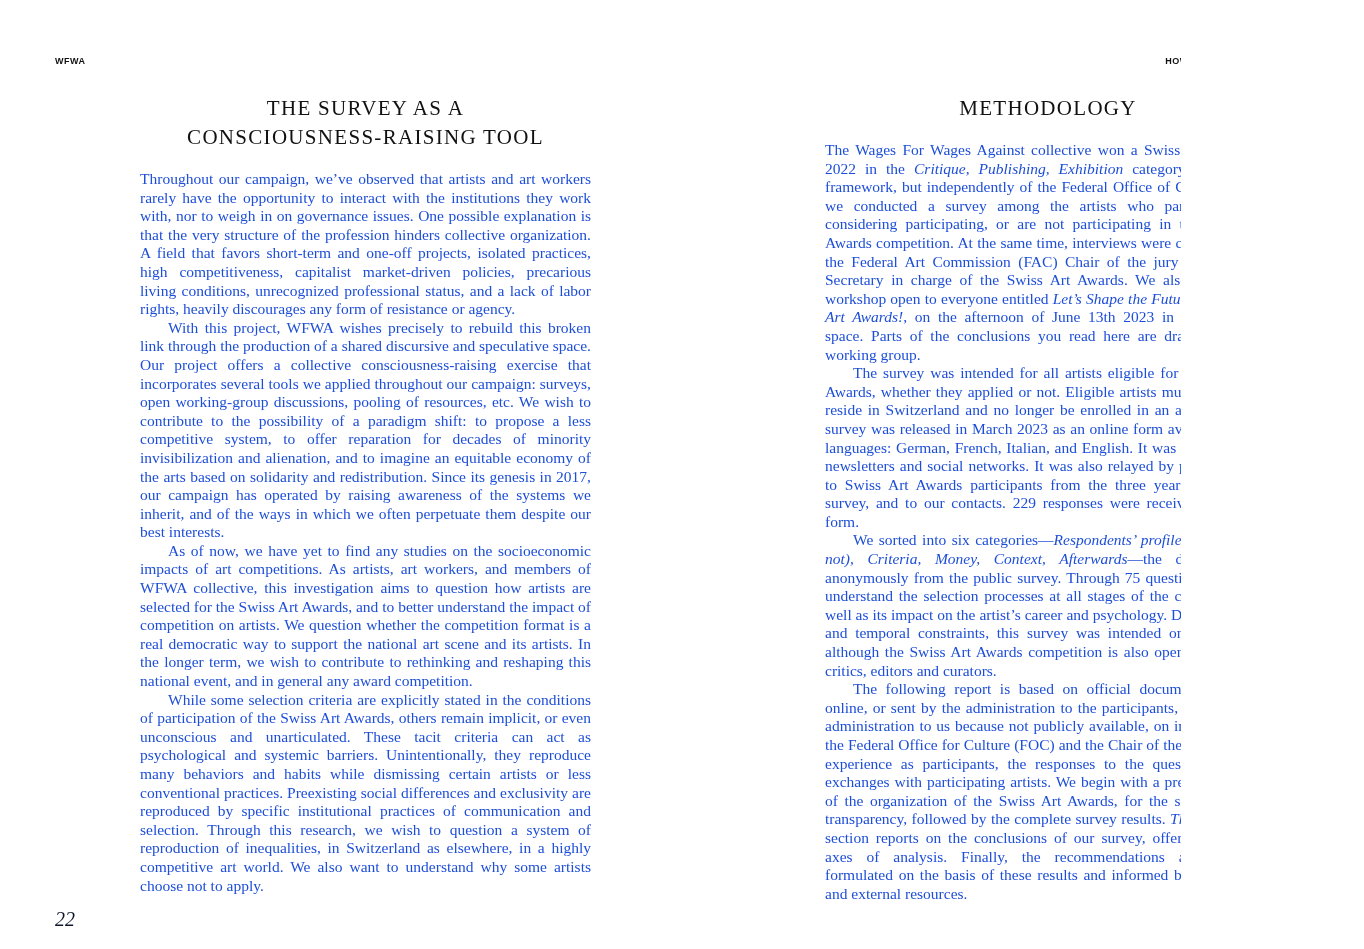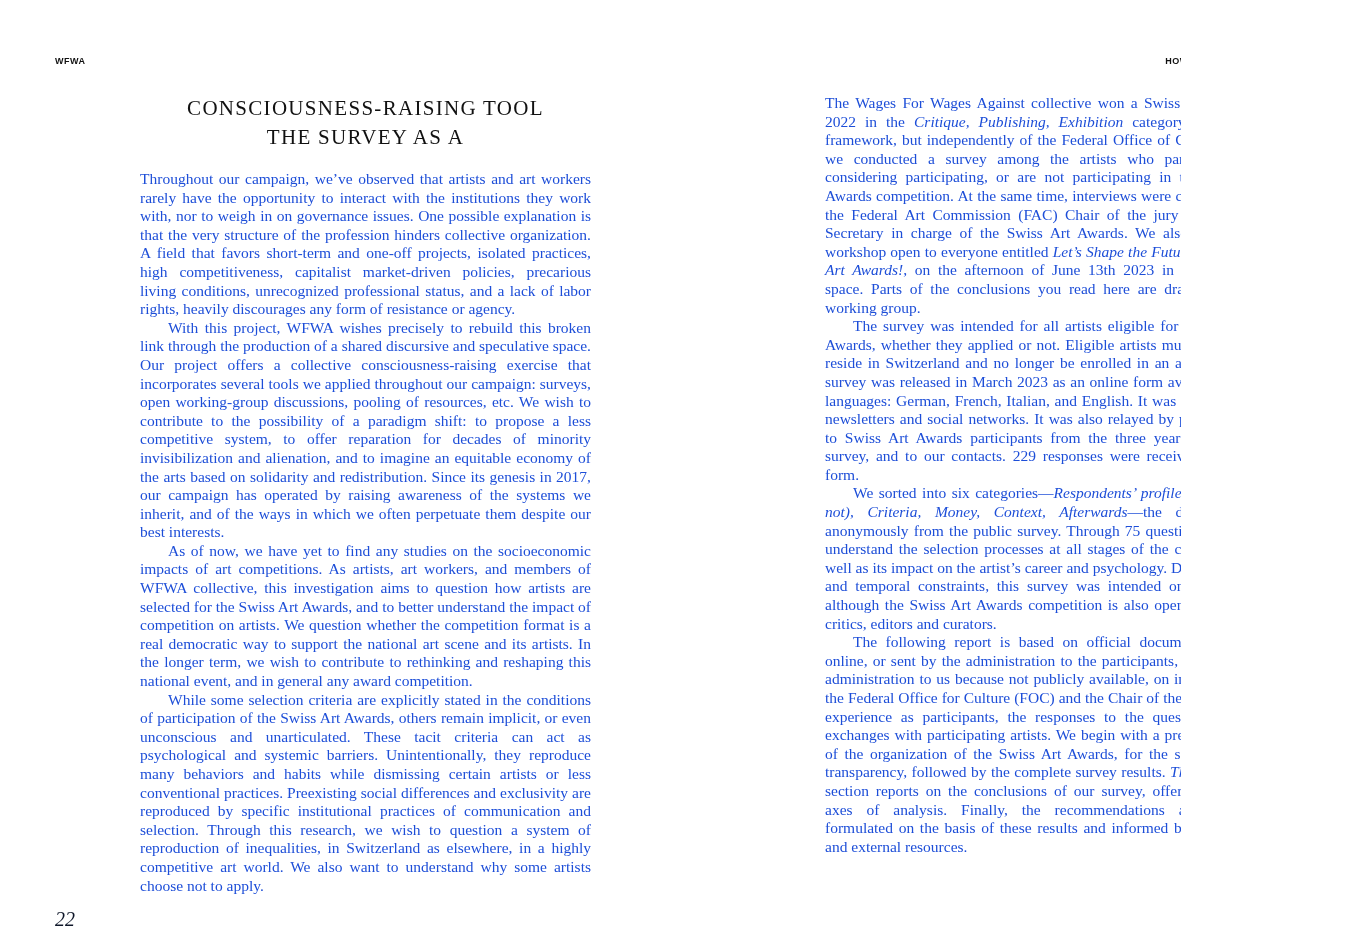--- a/index.html
+++ b/index.html
@@ -74,38 +74,41 @@
 </head>
 <body>
 
 <div class="spread">
 
   <div class="page left">
     <div class="running-head">WFWA</div>
 
     <div class="text-block">
       <h1 class="title">
+        <span class="title-line">THE SURVEY AS A</span>
         <span class="title-line">CONSCIOUSNESS-RAISING TOOL</span>
-        <span class="title-line">THE SURVEY AS A</span>
       </h1>
       <div class="body-copy">
           <p class="para"><span>Throughout our campaign, we’ve observed that artists and art workers rarely have the opportunity to interact with the institutions they work with, nor to weigh in on governance issues. One possible explanation is that the very structure of the profession hinders collective organization. A field that favors short-term and one-off projects, isolated practices, high competitiveness, capitalist market-driven policies, precarious living conditions, unrecognized professional status, and a lack of labor rights, heavily discourages any form of resistance or agency.</span></p>
           <p class="para indent"><span>With this project, WFWA wishes precisely to rebuild this broken link through the production of a shared discursive and speculative space. Our project offers a collective consciousness-raising exercise that incorporates several tools we applied throughout our campaign: surveys, open working-group discussions, pooling of resources, etc. We wish to contribute to the possibility of a paradigm shift: to propose a less competitive system, to offer reparation for decades of minority invisibilization and alienation, and to imagine an equitable economy of the arts based on solidarity and redistribution. Since its genesis in 2017, our campaign has operated by raising awareness of the systems we inherit, and of the ways in which we often perpetuate them despite our best interests.</span></p>
           <p class="para indent"><span>As of now, we have yet to find any studies on the socioeconomic impacts of art competitions. As artists, art workers, and members of WFWA collective, this investigation aims to question how artists are selected for the Swiss Art Awards, and to better understand the impact of competition on artists. We question whether the competition format is a real democratic way to support the national art scene and its artists. In the longer term, we wish to contribute to rethinking and reshaping this national event, and in general any award competition.</span></p>
           <p class="para indent"><span>While some selection criteria are explicitly stated in the conditions of participation of the Swiss Art Awards, others remain implicit, or even unconscious and unarticulated. These tacit criteria can act as psychological and systemic barriers. Unintentionally, they reproduce many behaviors and habits while dismissing certain artists or less conventional practices. Preexisting social differences and exclusivity are reproduced by specific institutional practices of communication and selection. Through this research, we wish to question a system of reproduction of inequalities, in Switzerland as elsewhere, in a highly competitive art world. We also want to understand why some artists choose not to apply.</span></p>
         </div>
     </div>
 
     <div class="page-number">22</div>
   </div>
 
   <div class="page right">
     <div class="running-head">HOW ARE ARTISTS CHOSEN?</div>
 
     <div class="text-block">
+      <h1 class="title">
+        <span class="title-line">METHODOLOGY</span>
+      </h1>
       <div class="body-copy">
           <p class="para"><span>The Wages For Wages Against collective won a Swiss Art Award in 2022 in the </span><span class="italic">Critique, Publishing, Exhibition</span><span> category. Within this framework, but independently of the Federal Office of Culture (FOC), we conducted a survey among the artists who participated, are considering participating, or are not participating in the Swiss Art Awards competition. At the same time, interviews were conducted with the Federal Art Commission (FAC) Chair of the jury and the FAC Secretary in charge of the Swiss Art Awards. We also organized a workshop open to everyone entitled </span><span class="italic">Let’s Shape the Future of the Swiss Art Awards!</span><span>, on the afternoon of June 13th 2023 in the exhibition space. Parts of the conclusions you read here are drawn from this working group.</span></p>
           <p class="para indent"><span>The survey was intended for all artists eligible for the Swiss Art Awards, whether they applied or not. Eligible artists must be Swiss or reside in Switzerland and no longer be enrolled in an art school. The survey was released in March 2023 as an online form available in four languages: German, French, Italian, and English. It was distributed via newsletters and social networks. It was also relayed by personal email to Swiss Art Awards participants from the three years prior to the survey, and to our contacts. 229 responses were received via a web form.</span></p>
           <p class="para indent"><span>We sorted into six categories—</span><span class="italic">Respondents’ profile, Applying (or not), Criteria, Money, Context, Afterwards</span><span>—the data collected anonymously from the public survey. Through 75 questions, it tries to understand the selection processes at all stages of the competition, as well as its impact on the artist’s career and psychology. Due to financial and temporal constraints, this survey was intended only for artists, although the Swiss Art Awards competition is also open to architects, critics, editors and curators.</span></p>
           <p class="para indent"><span>The following report is based on official documents available online, or sent by the administration to the participants, or sent by the administration to us because not publicly available, on interviews with the Federal Office for Culture (FOC) and the Chair of the Jury, our own experience as participants, the responses to the questionnaire, and exchanges with participating artists. We begin with a precise overview of the organization of the Swiss Art Awards, for the sake of greater transparency, followed by the complete survey results. </span><span class="italic">The Key Results</span><span> section reports on the conclusions of our survey, offering some key axes of analysis. Finally, the recommendations are proposals formulated on the basis of these results and informed by consultation and external resources.</span></p>
         </div>
     </div>
 
     <div class="page-number">23</div>
   </div>

